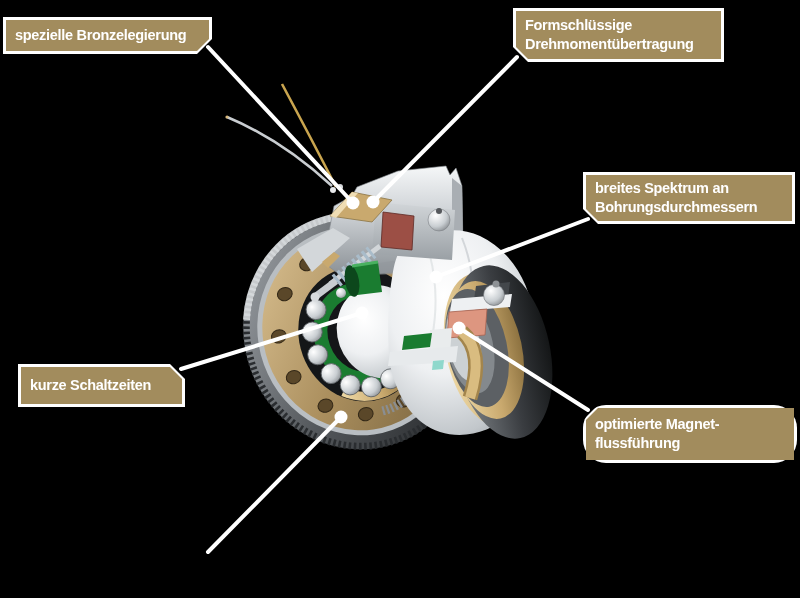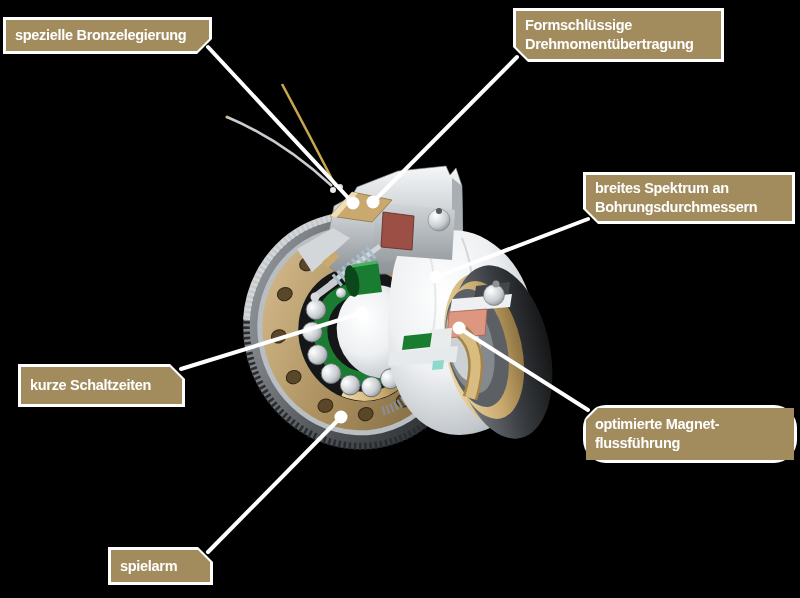--- a/index.html
+++ b/index.html
@@ -228,17 +228,14 @@
     <div class="callout-inner">breites Spektrum an
 Bohrungsdurchmessern</div>
   </div>
   <div class="callout c4 bevel-tr">
     <div class="callout-inner">kurze Schaltzeiten</div>
   </div>
   <div class="callout c5 bevel-tl">
     <div class="callout-inner">optimierte Magnet-
 flussführung</div>
   </div>
-  <div class="callout c6 bevel-tr">
-    <div class="callout-inner">spielarm</div>
-  </div>
 
 </div>
 
 </body></html>

